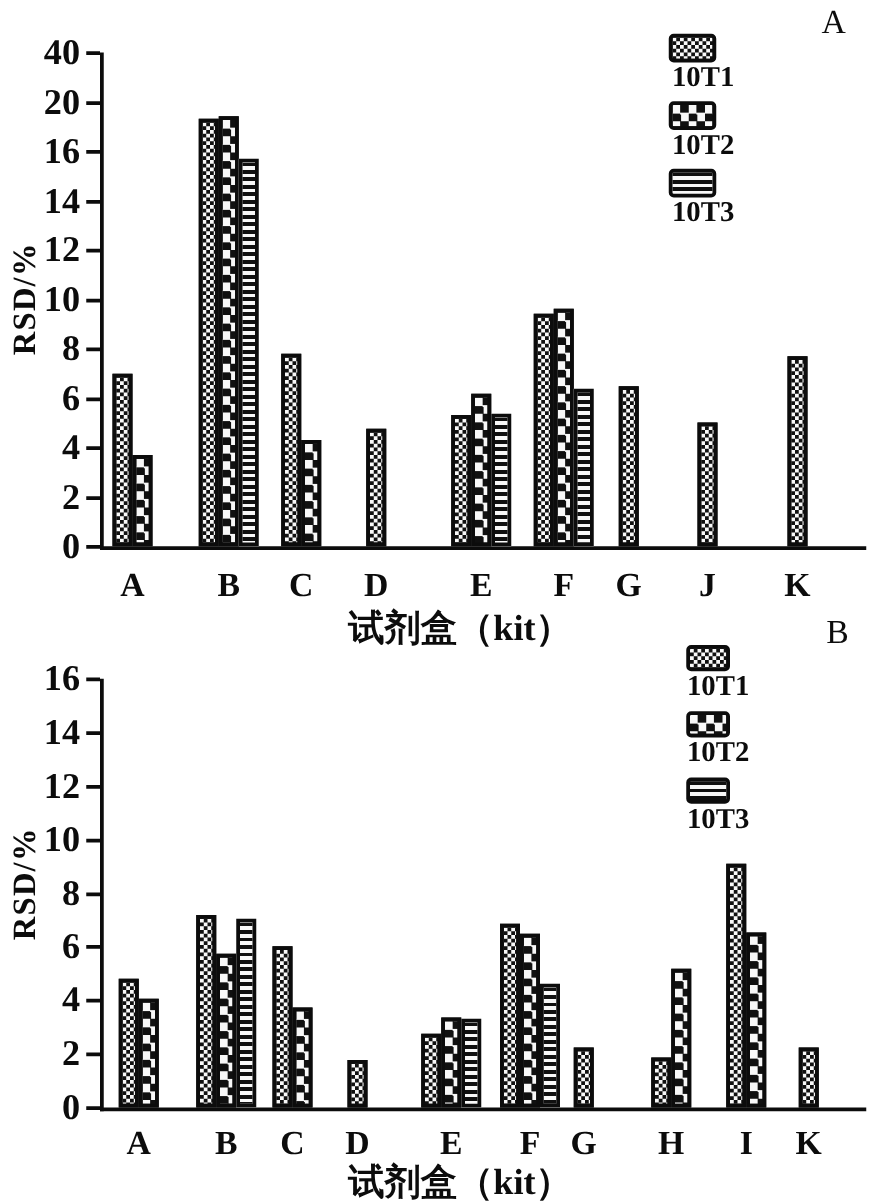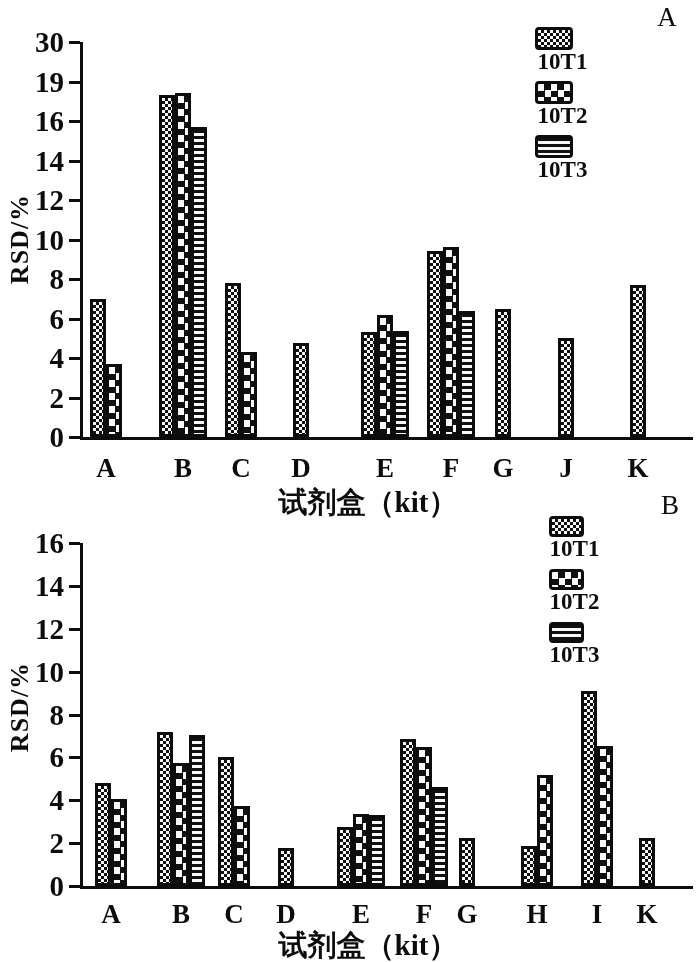--- a/index.html
+++ b/index.html
@@ -112,23 +112,23 @@
       <div class="yticklab" style="left: 2px; top: 263px;">8</div>
       <div class="ytick" style="left: 69px; top: 238.5px;"></div>
       <div class="yticklab" style="left: 2px; top: 223.5px;">10</div>
       <div class="ytick" style="left: 69px; top: 199px;"></div>
       <div class="yticklab" style="left: 2px; top: 184px;">12</div>
       <div class="ytick" style="left: 69px; top: 159.5px;"></div>
       <div class="yticklab" style="left: 2px; top: 144.5px;">14</div>
       <div class="ytick" style="left: 69px; top: 120px;"></div>
       <div class="yticklab" style="left: 2px; top: 105px;">16</div>
       <div class="ytick" style="left: 69px; top: 80.5px;"></div>
-      <div class="yticklab" style="left: 2px; top: 65.5px;">19</div>
+      <div class="yticklab" style="left: 2px; top: 65.5px;">20</div>
       <div class="ytick" style="left: 69px; top: 41px;"></div>
-      <div class="yticklab" style="left: 2px; top: 26px;">30</div>
+      <div class="yticklab" style="left: 2px; top: 26px;">40</div>
       <div class="bar pat0" style="left: 90px; top: 298.75px; width: 16px; height: 138.25px;"></div>
       <div class="bar pat1" style="left: 106px; top: 363.925px; width: 16px; height: 73.075px;"></div>
       <div class="xcat" style="left: 84px; top: 454px;">A</div>
       <div class="bar pat0" style="left: 159px; top: 95.325px; width: 16px; height: 341.675px;"></div>
       <div class="bar pat1" style="left: 175px; top: 93.35px; width: 16px; height: 343.65px;"></div>
       <div class="bar pat2" style="left: 191px; top: 126.925px; width: 16px; height: 310.075px;"></div>
       <div class="xcat" style="left: 161px; top: 454px;">B</div>
       <div class="bar pat0" style="left: 225px; top: 282.95px; width: 16px; height: 154.05px;"></div>
       <div class="bar pat1" style="left: 241px; top: 352.075px; width: 16px; height: 84.925px;"></div>
       <div class="xcat" style="left: 219px; top: 454px;">C</div>

